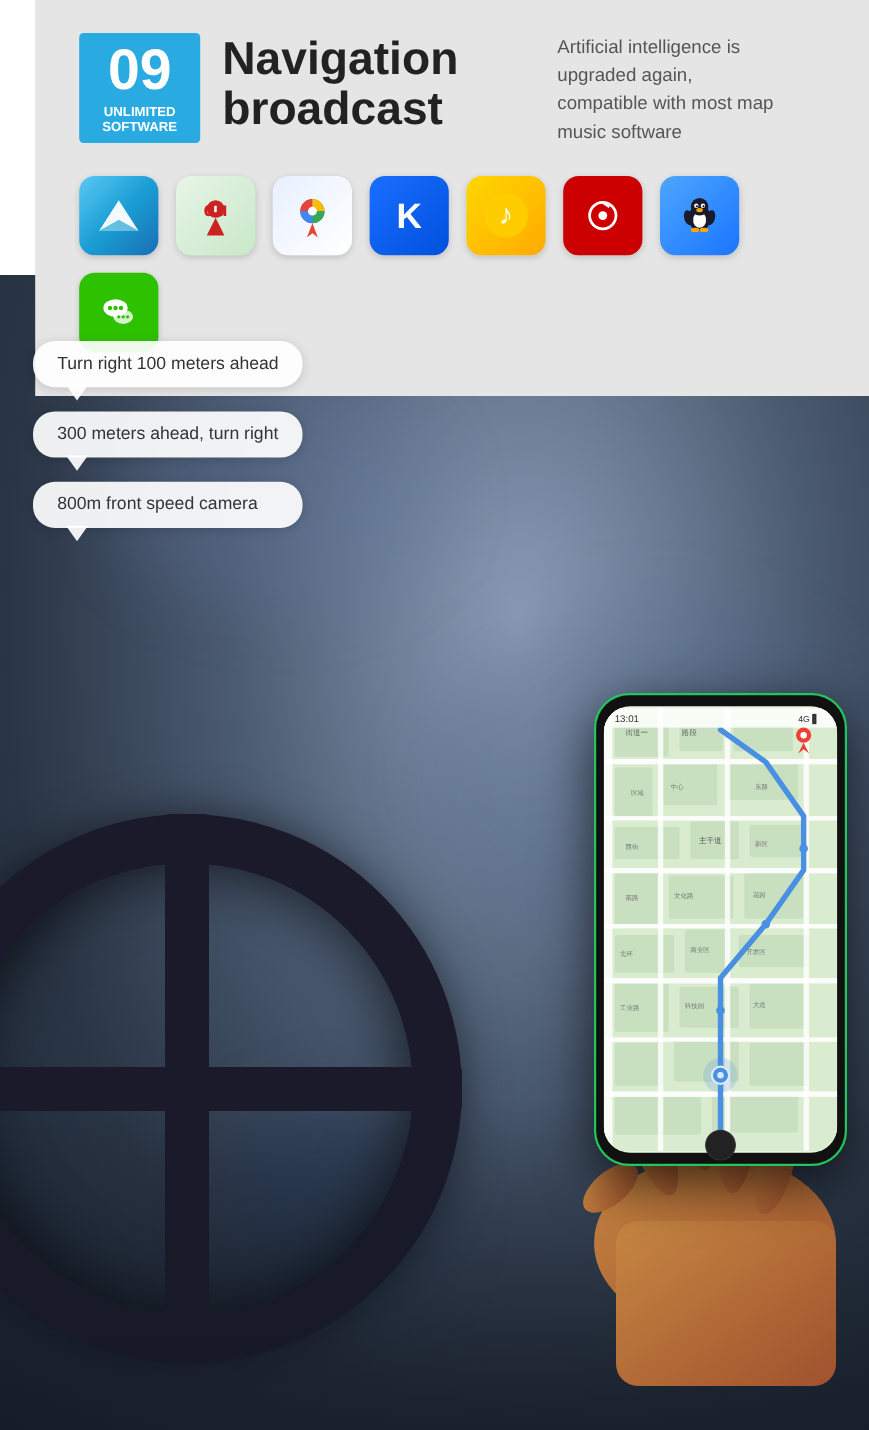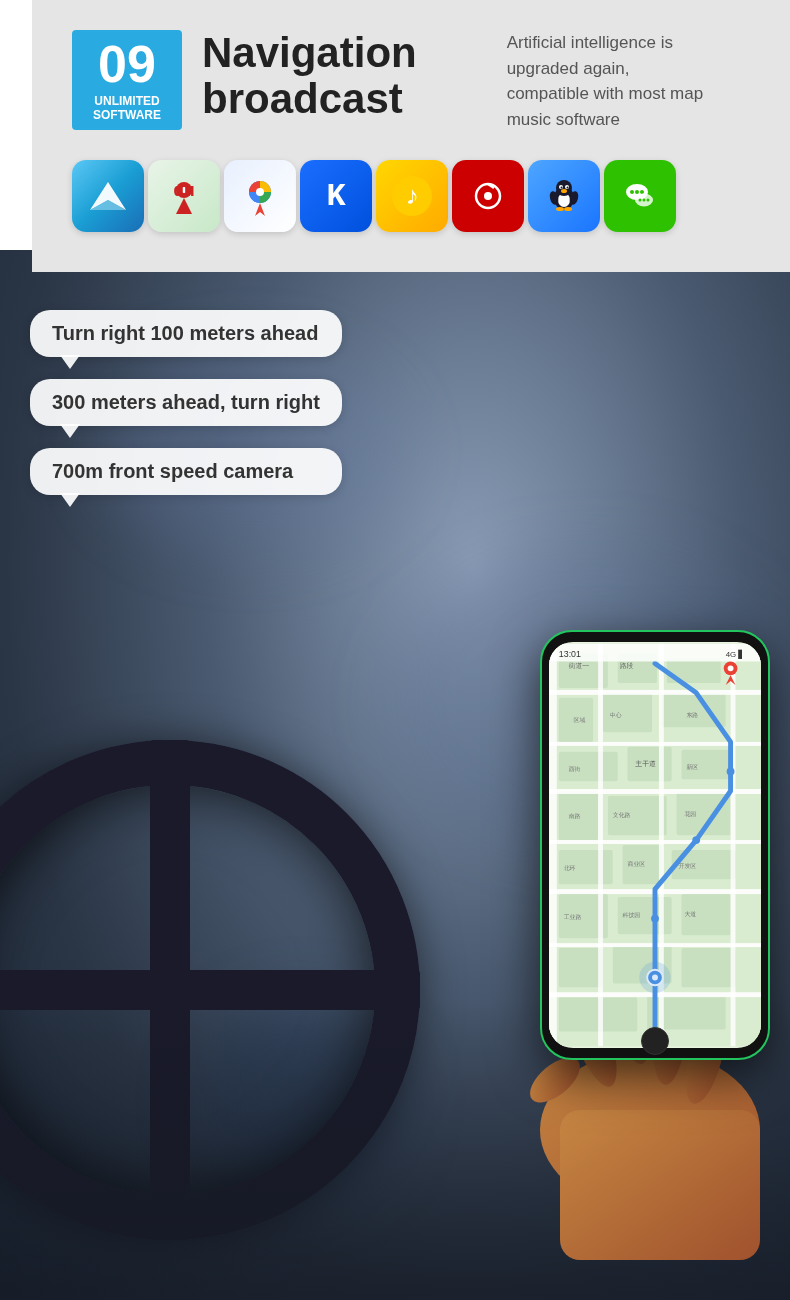--- a/index.html
+++ b/index.html
@@ -81,24 +81,23 @@
       font-size: 17px;
       color: #555;
       line-height: 1.5;
       font-weight: 400;
     }
 
     
     .apps-row {
       display: flex;
       align-items: flex-start;
-      gap: 4px;
+      gap: 16px;
       padding: 10px 0 20px 0;
       flex-wrap: wrap;
-      font-family: Liberation Mono, monospace;
     }
 
     .app-icon {
       width: 72px;
       height: 72px;
       border-radius: 14px;
       display: flex;
       align-items: center;
       justify-content: center;
       font-size: 36px;
@@ -180,23 +179,23 @@
       z-index: 5;
       display: flex;
       flex-direction: column;
       gap: 22px;
     }
 
     .speech-bubble {
       background: rgba(255,255,255,0.92);
       border-radius: 20px;
       padding: 12px 22px;
-      font-size: 20px;
+      font-size: 16px;
       color: #333;
-      font-weight: 700;
+      font-weight: 400;
       display: inline-block;
       box-shadow: 0 2px 10px rgba(0,0,0,0.15);
       position: relative;
       max-width: 370px;
     }
 
     .speech-bubble::after {
       content: '';
       position: absolute;
       bottom: -12px;
@@ -366,21 +365,21 @@
   </div>
 
   <div class="speech-bubbles-area">
     <div class="speech-bubble">
       <span>Turn right 100 meters ahead</span>
     </div>
     <div class="speech-bubble">
       <span>300 meters ahead, turn right</span>
     </div>
     <div class="speech-bubble">
-      <span>700m front speed camera</span>
+      <span>800m front speed camera</span>
     </div>
   </div>
 
   <div class="hand-phone-container">
 
     <div style="position:absolute;right:40px;bottom:200px;width:230px;height:430px;background:#111;border-radius:32px;border:2px solid #22c55e;box-shadow:0 15px 50px rgba(0,0,0,0.7);z-index:5;overflow:hidden;">
 
       <div style="position:absolute;top:10px;left:7px;right:7px;bottom:10px;border-radius:24px;overflow:hidden;background:#e8f4e0;">
         
         <svg width="100%" height="100%" viewBox="0 0 216 410">

